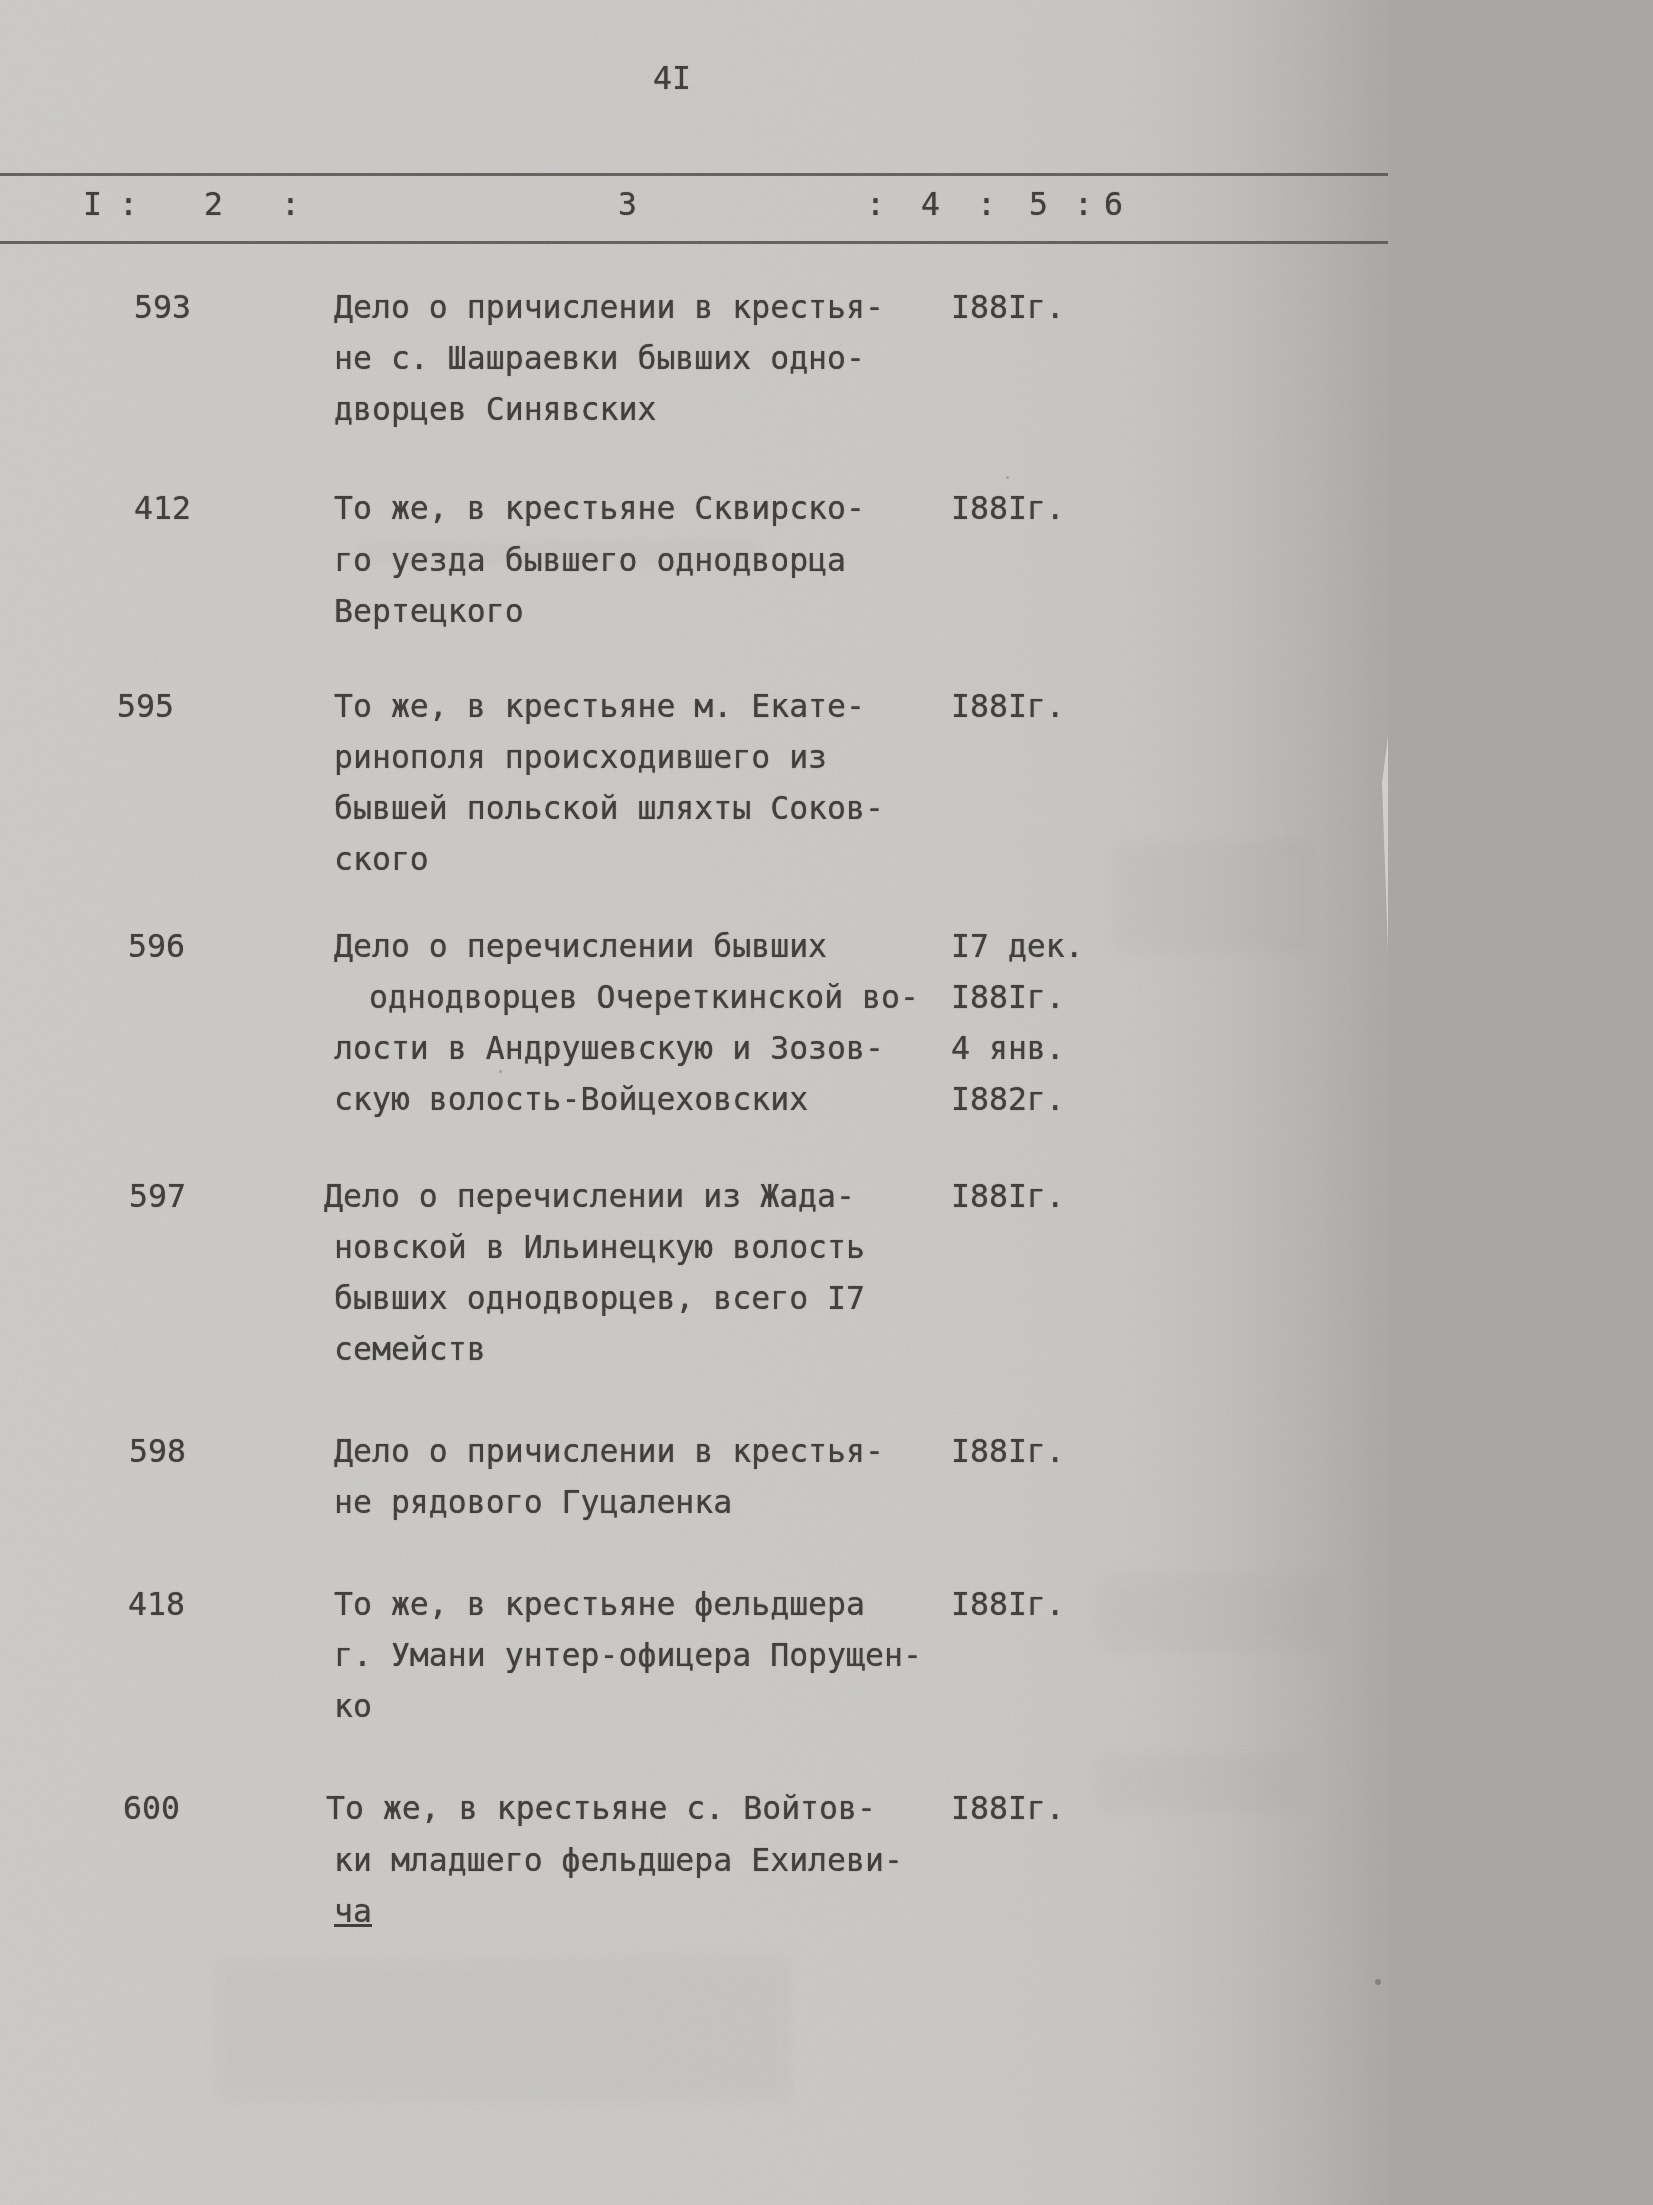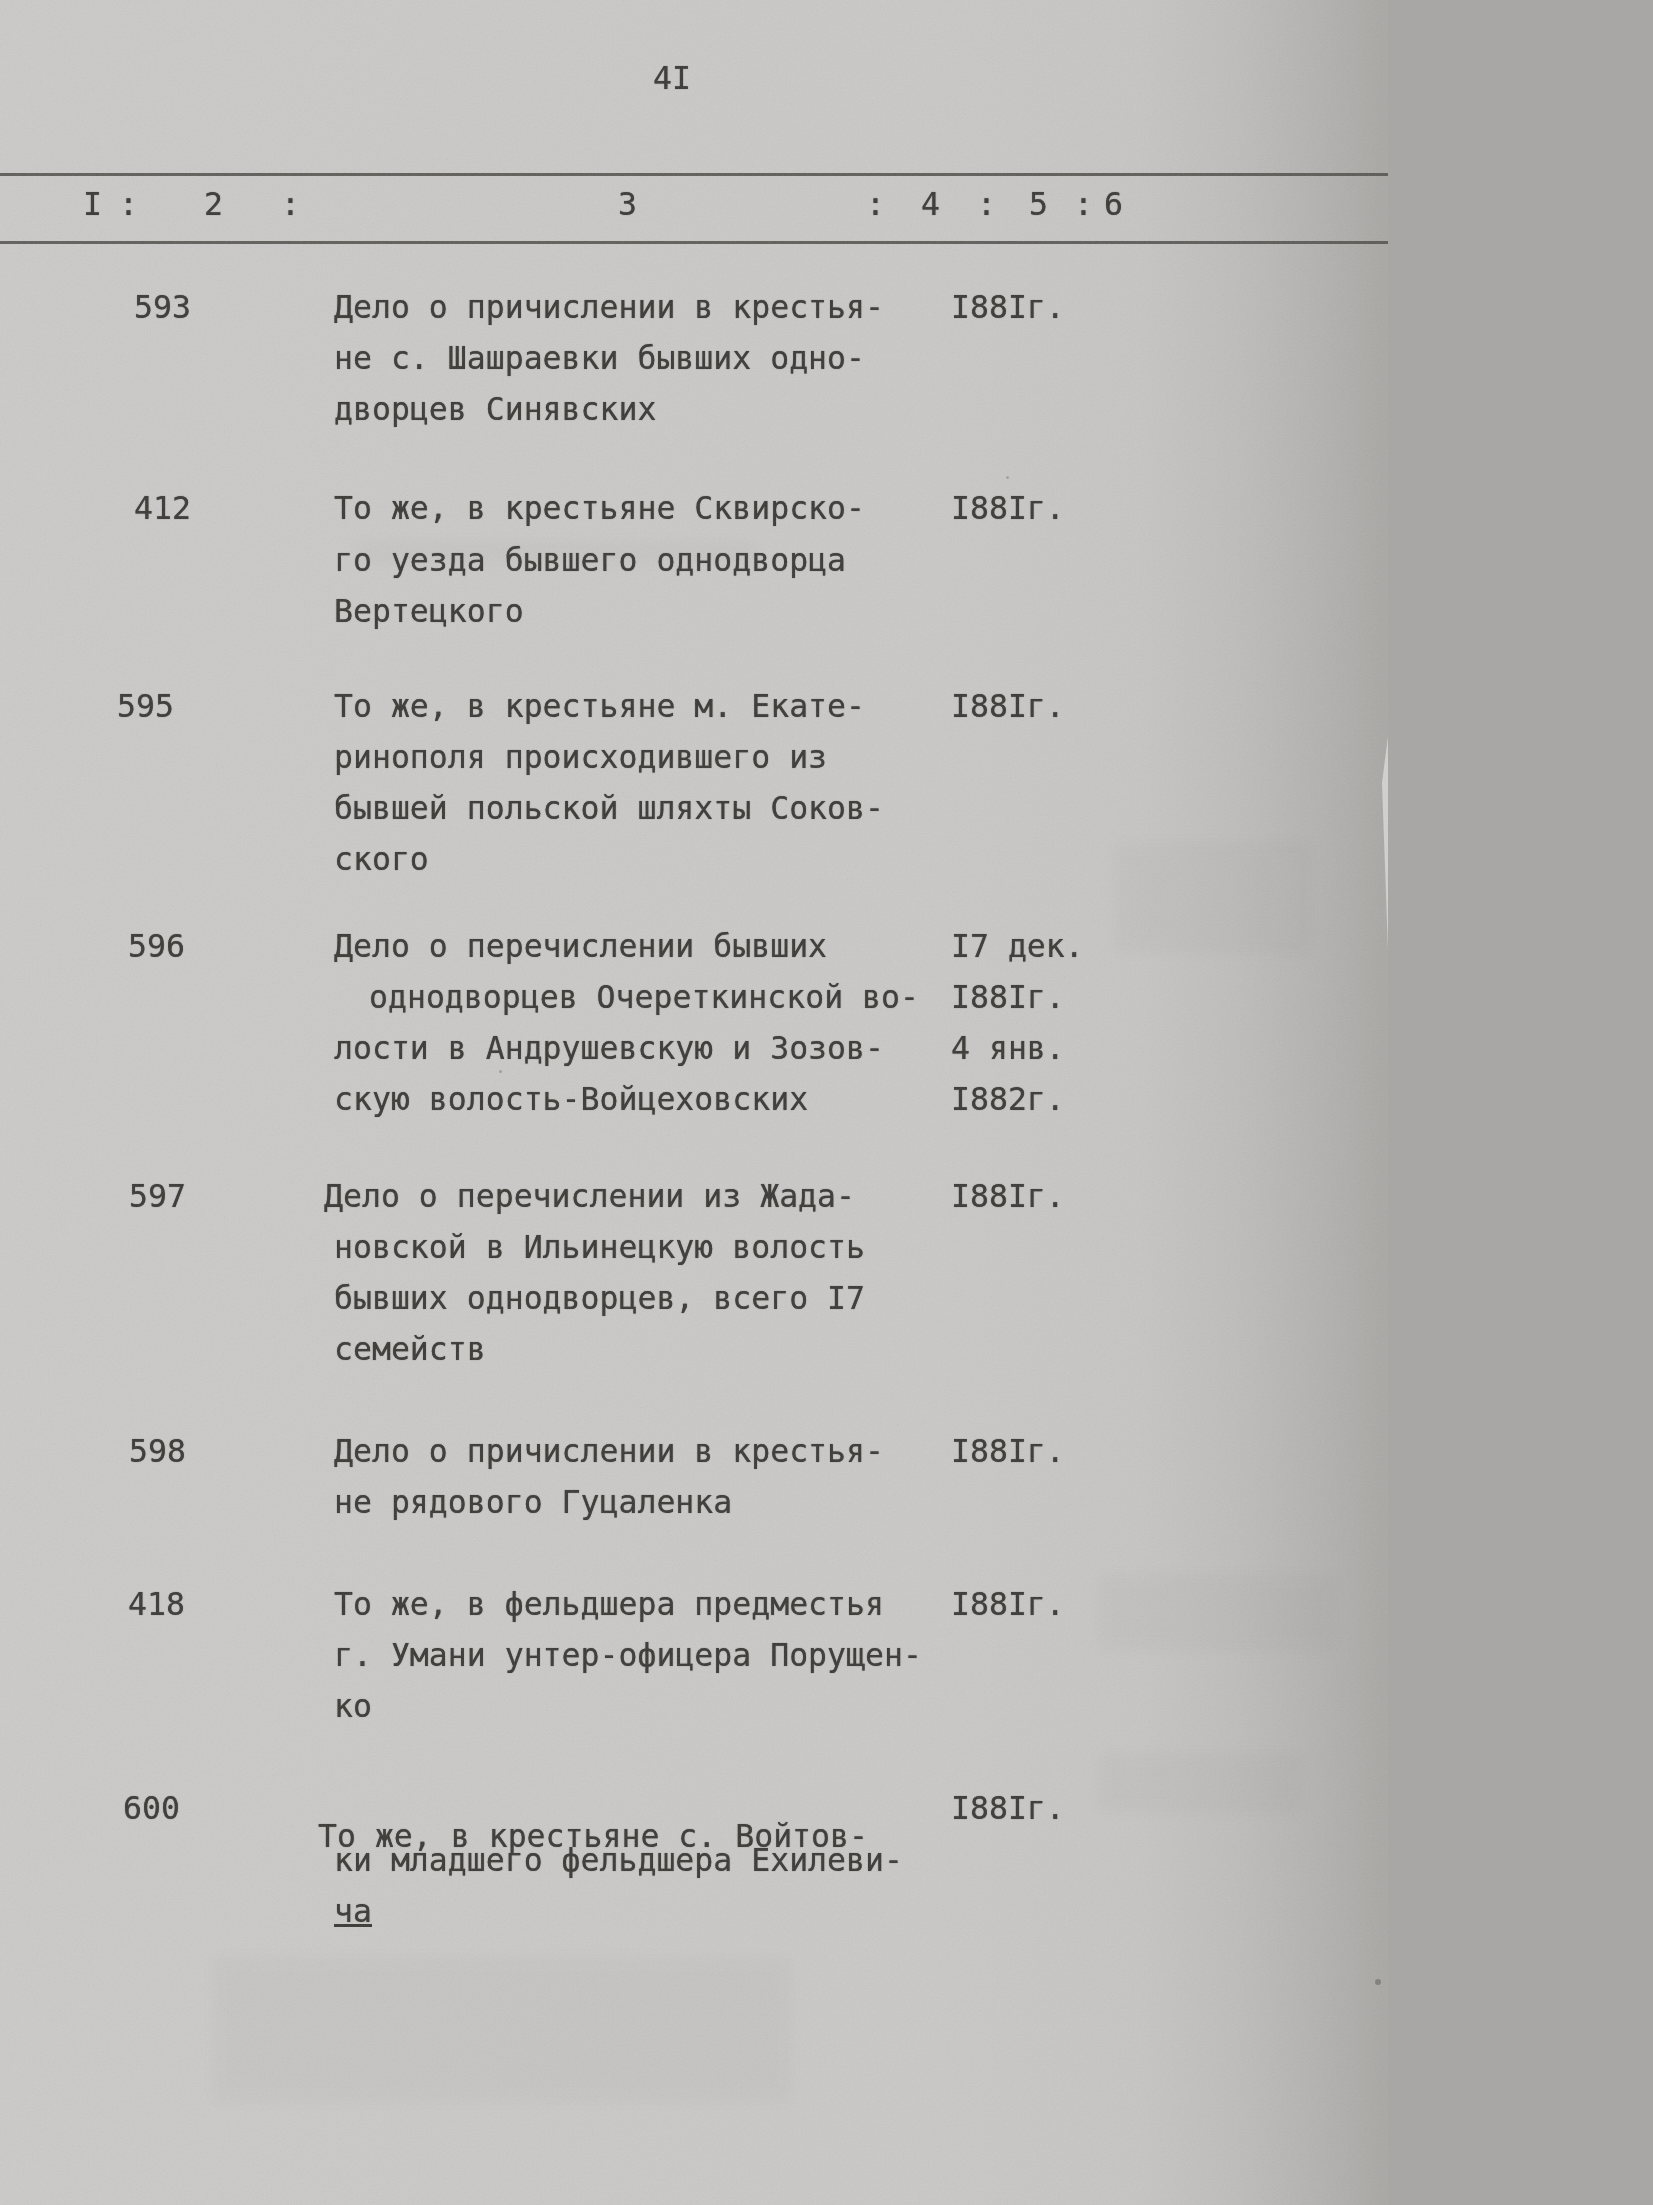--- a/index.html
+++ b/index.html
@@ -98,28 +98,28 @@
           <div class="txt" style="left: 951px; top: 1181px;">I88Iг.</div>
         </div>
         <div>
           <div class="txt" style="left: 129px; top: 1436px;">598</div>
           <div class="txt" style="left: 334px; top: 1436px;">Дело о причислении в крестья-</div>
           <div class="txt" style="left: 334px; top: 1487px;">не рядового Гуцаленка</div>
           <div class="txt" style="left: 951px; top: 1436px;">I88Iг.</div>
         </div>
         <div>
           <div class="txt" style="left: 128px; top: 1589px;">418</div>
-          <div class="txt" style="left: 334px; top: 1589px;">То же, в фельдшера предместья</div>
+          <div class="txt" style="left: 334px; top: 1589px;">То же, в крестьяне фельдшера</div>
           <div class="txt" style="left: 334px; top: 1640px;">г. Умани унтер-офицера Порущен-</div>
           <div class="txt" style="left: 334px; top: 1691px;">ко</div>
           <div class="txt" style="left: 951px; top: 1589px;">I88Iг.</div>
         </div>
         <div>
           <div class="txt" style="left: 115px; top: 1793px; margin-left: 8px;">600</div>
-          <div class="txt" style="left: 318px; top: 1793px; margin-top: 28px;">То же, в крестьяне с. Войтов-</div>
+          <div class="txt" style="left: 326px; top: 1793px;">То же, в крестьяне с. Войтов-</div>
           <div class="txt" style="left: 334px; top: 1845px;">ки младшего фельдшера Ехилеви-</div>
           <div class="txt" style="left: 334px; top: 1896px; text-decoration: underline;">ча</div>
           <div class="txt" style="left: 951px; top: 1793px;">I88Iг.</div>
         </div>
       </div>
 
     <div class="ghost" style="left:357px;top:541px;width:400px;height:22px;"></div>
     <div class="ghost" style="left:1115px;top:842px;width:196px;height:111px;"></div>
     <div class="ghost" style="left:1098px;top:1574px;width:238px;height:77px;"></div>
     <div class="ghost" style="left:1098px;top:1753px;width:204px;height:60px;"></div>

